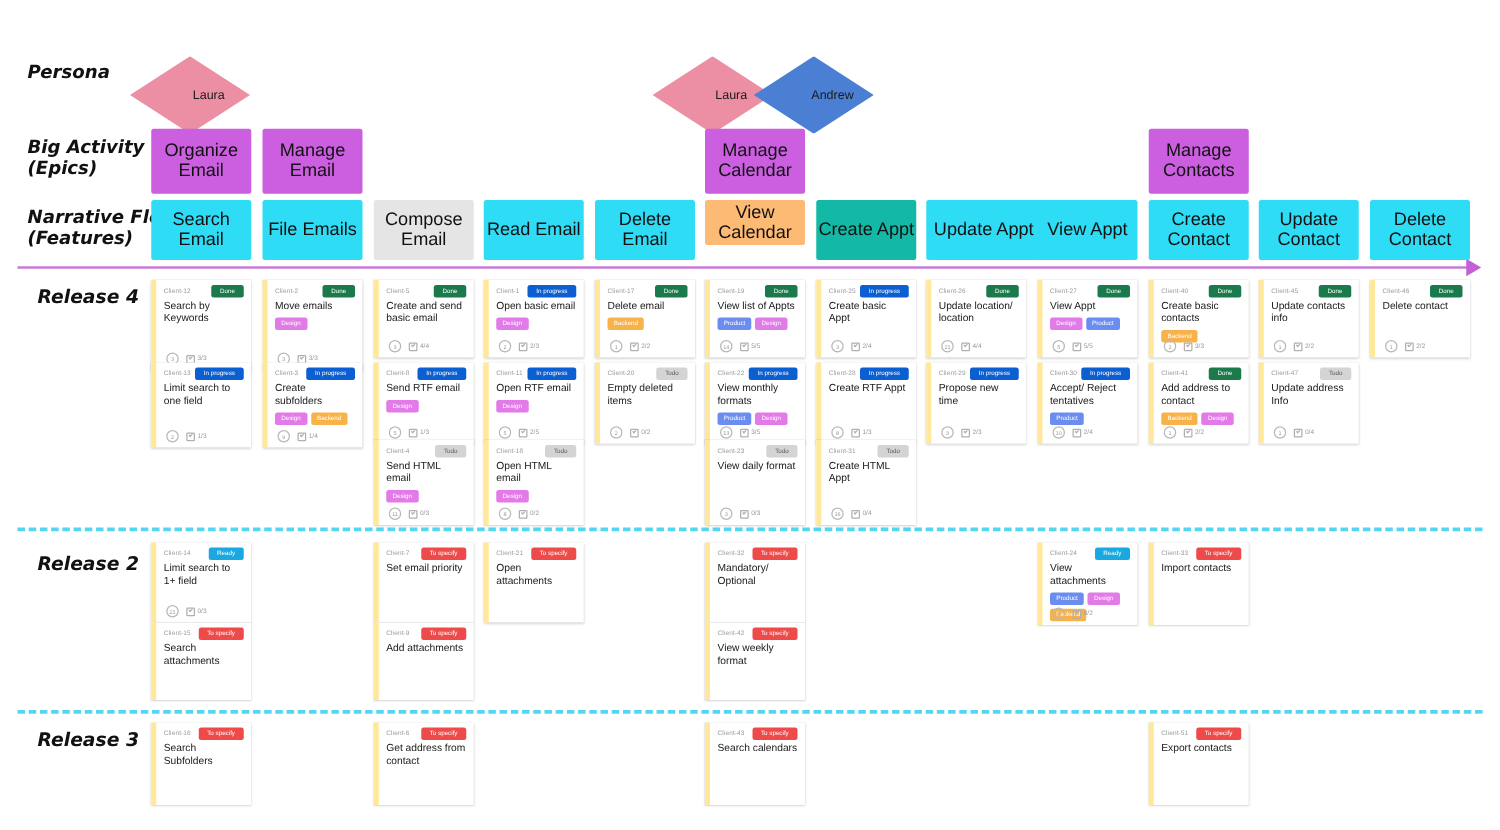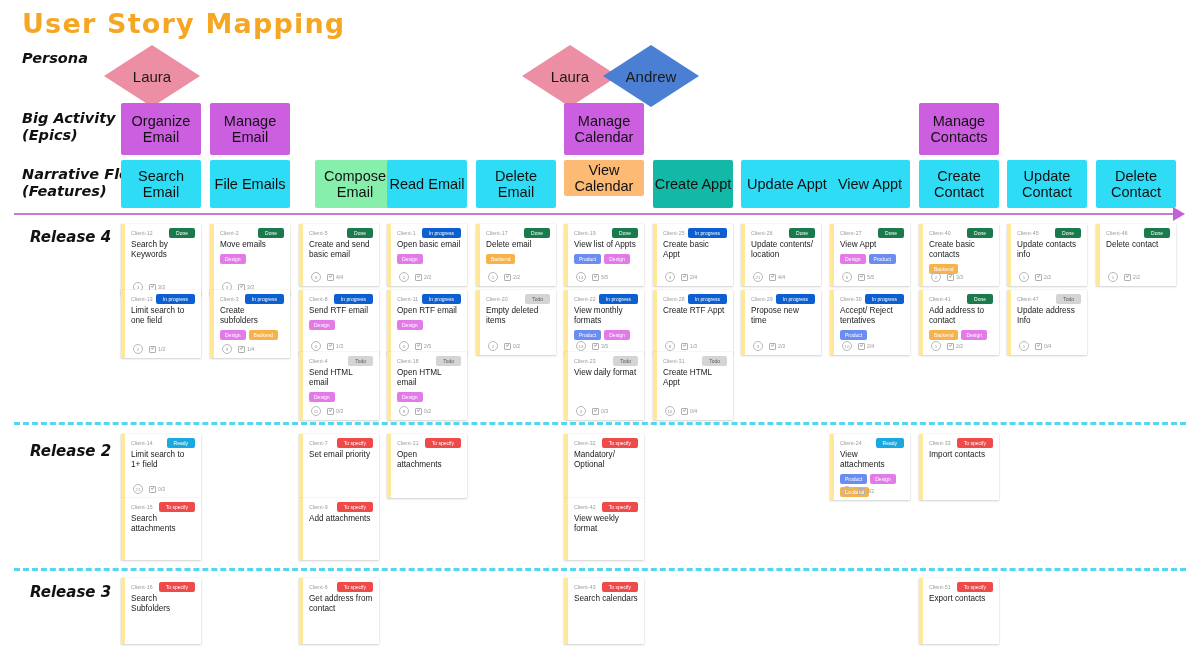--- a/index.html
+++ b/index.html
@@ -33,23 +33,23 @@
     font-size:15px;font-weight:bold;font-style:italic;color:#111;
   }
   .dia{
     position:absolute;
   }
   .dia .shape{
     position:absolute;left:0;top:0;width:100%;height:100%;
     clip-path:polygon(50% 0%, 100% 50%, 50% 100%, 0% 50%);
   }
   .dia .lbl{
-    position:absolute;left:0;top:0;width:100%;height:100%;
+    position:absolute;left:15px;top:0;width:100%;height:100%;
     display:flex;align-items:center;justify-content:center;
-    font-size:15px;color:#1a1a1a;text-align:right;
+    font-size:10px;color:#1a1a1a;text-align:right;
   }
 
   
   .epic,.feature{
     position:absolute;
     display:flex;align-items:center;justify-content:center;
     text-align:center;
     color:#111;
     line-height:16px;
     border-radius:2px;
@@ -138,21 +138,20 @@
     content:"";position:absolute;left:1px;top:0.6px;
     width:2px;height:1px;border-left:0.6px solid #b0b0b0;
     border-bottom:0.6px solid #b0b0b0;transform:rotate(-45deg);
   }
 </style>
 </head>
 <body>
 
 <div id="board">
 
-  <div class="title">User Story Mapping</div>
 
   <div class="row-label" style="top:50px;">Persona</div>
   <div class="row-label" style="top:110px;">Big Activity
 (Epics)</div>
   <div class="row-label" style="top:166px;">Narrative Flow
 (Features)</div>
 
   <div class="release-label" style="top:228px;">Release 4</div>
   <div class="release-label" style="top:442px;">Release 2</div>
   <div class="release-label" style="top:583px;">Release 3</div>
@@ -190,21 +189,21 @@
         <span>Manage<br>Contacts</span>
       </div>
     </div>
   <div id="features-layer">
       <div class="feature" style="left: 121px; top: 160px; width: 80px; height: 48px; background: rgb(47, 220, 245);">
         <span>Search Email</span>
       </div>
       <div class="feature" style="left: 210px; top: 160px; width: 80px; height: 48px; background: rgb(47, 220, 245);">
         <span>File Emails</span>
       </div>
-      <div class="feature" style="left: 299px; top: 160px; width: 80px; height: 48px; background: #86efac; margin-left: 16px;">
+      <div class="feature" style="left: 299px; top: 160px; width: 80px; height: 48px; background: #e5e5e5;">
         <span>Compose<br>Email</span>
       </div>
       <div class="feature" style="left: 387px; top: 160px; width: 80px; height: 48px; background: rgb(47, 220, 245);">
         <span>Read Email</span>
       </div>
       <div class="feature" style="left: 476px; top: 160px; width: 80px; height: 48px; background: rgb(47, 220, 245);">
         <span>Delete Email</span>
       </div>
       <div class="feature" style="left: 564px; top: 160px; width: 80px; height: 36px; background: #fdba74;">
         <span>View<br>Calendar</span>
@@ -512,21 +511,21 @@
             <span class="chkbox"></span>
             <span>0/4</span>
           </span>
         </div>
       </div>
       <div class="card" style="left: 741px; top: 224px; width: 80px; height: 62px; border-left-color: rgb(255, 232, 154);">
         <div class="card-top">
           <div class="card-id">Client-26</div>
           <div class="badge done">Done</div>
         </div>
-        <div class="card-title">Update contents/ location</div>
+        <div class="card-title">Update location/ location</div>
         <div class="card-foot">
           <span class="pts">21</span>
           <span class="chk">
             <span class="chkbox"></span>
             <span>4/4</span>
           </span>
         </div>
       </div>
       <div class="card" style="left: 741px; top: 290px; width: 80px; height: 65px; border-left-color: rgb(255, 232, 154);">
         <div class="card-top">

